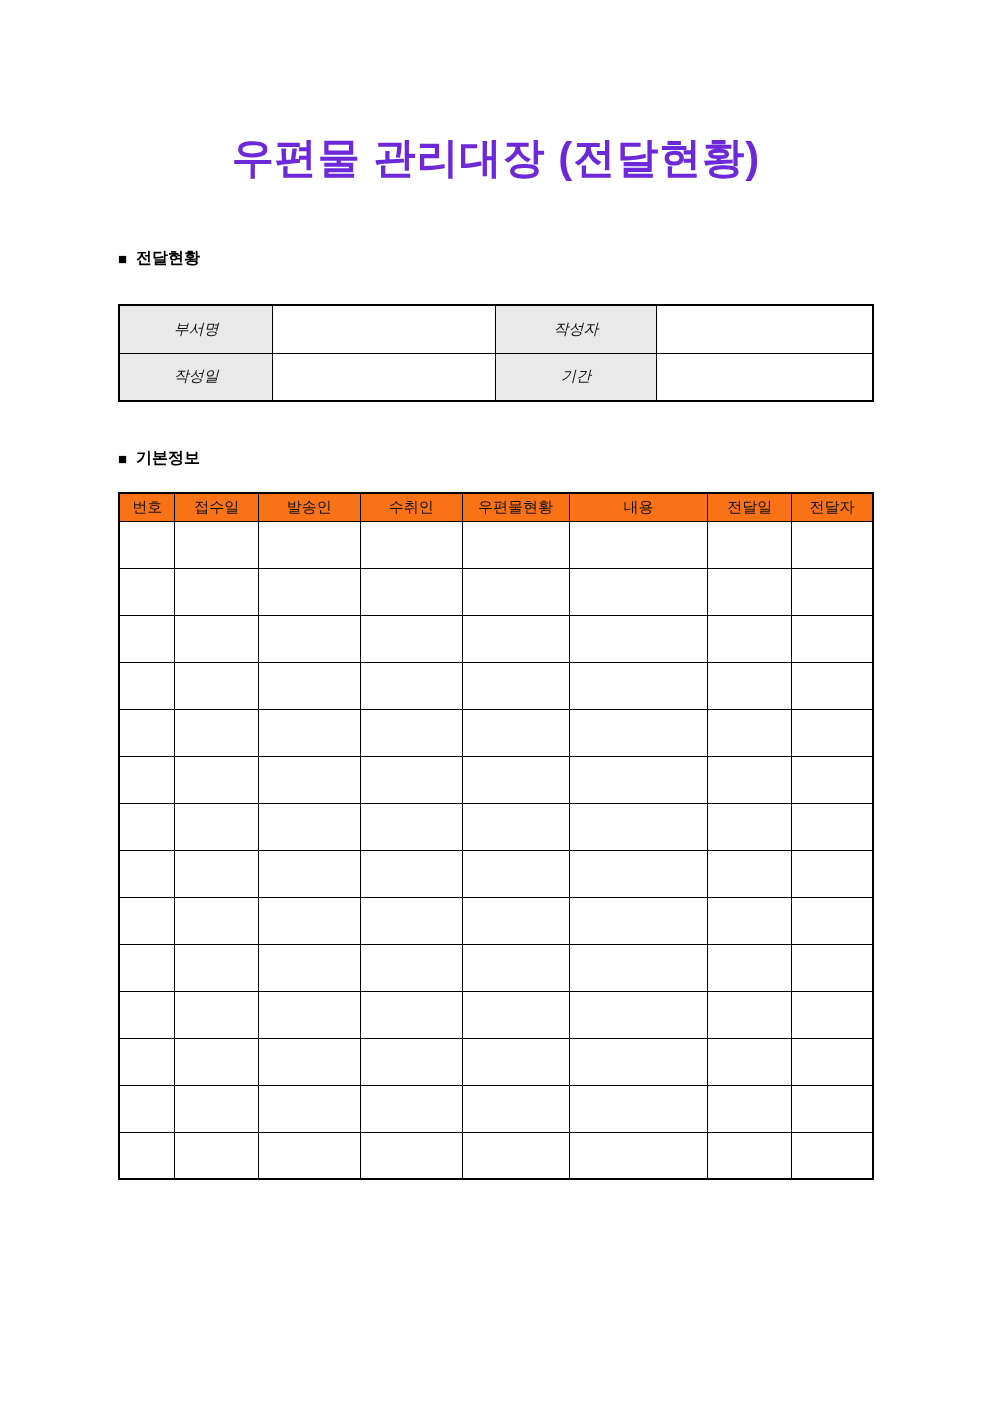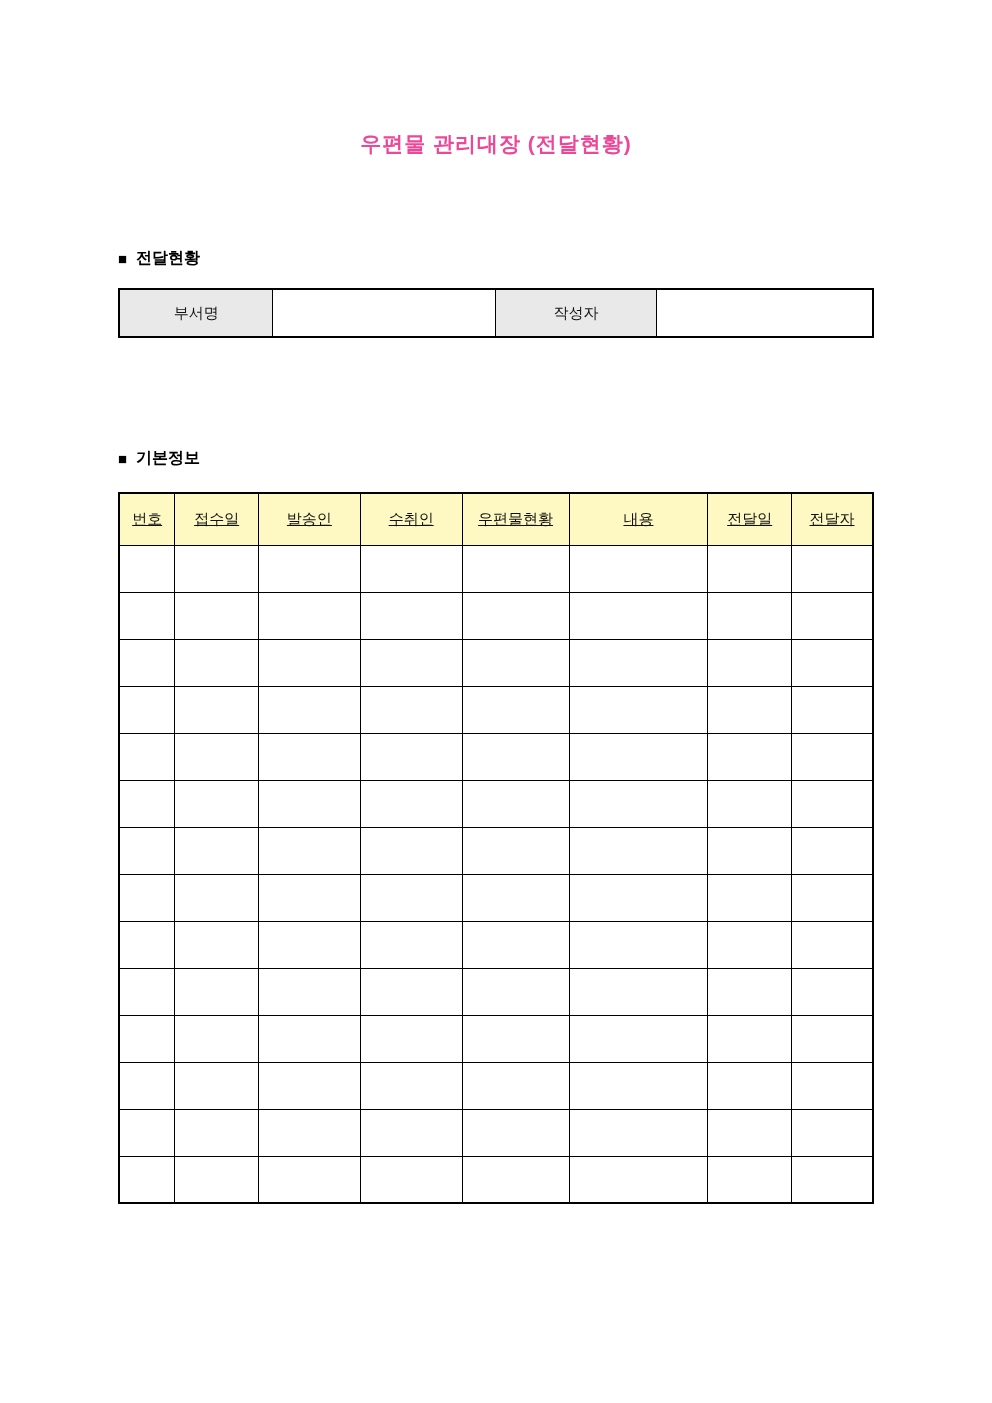--- a/index.html
+++ b/index.html
@@ -15,24 +15,24 @@
     background: #ffffff;
     margin: 0 auto;
     overflow: hidden;
   }
   .doc-title {
     position: absolute;
     top: 130px;
     left: 0;
     width: 100%;
     text-align: center;
-    font-size: 21px;
+    font-size: 42px;
     font-weight: bold;
     letter-spacing: 1px;
-    color: #ec4899;
+    color: #6d28d9;
   }
   .section-heading {
     position: absolute;
     left: 118px;
     font-size: 16px;
     font-weight: bold;
     color: #000000;
     display: flex;
     align-items: center;
     gap: 9px;
@@ -54,29 +54,28 @@
   }
   td, th {
     border: 1px solid #000000;
     font-size: 15px;
     font-weight: normal;
     text-align: center;
     vertical-align: middle;
     overflow: hidden;
     padding: 0 4px;
   }
-  .basic-table { top: 288px; }
+  .basic-table { top: 304px; font-style: italic; }
   .basic-table td { height: 48px; }
   .basic-table td.label-cell { background: #e9e9e9; }
 
   .mail-table { top: 492px; }
   .mail-table thead th {
-    height: 52px;
-    background: #fef9c3;
-    text-decoration: underline;
+    height: 28px;
+    background: #f97316;
   }
   .mail-table tbody td {
     height: 47px;
     background: #ffffff;
   }
 </style>
 </head>
 <body>
 
 <div class="page">
@@ -93,20 +92,26 @@
       <col style="width:20.4%">
         <col style="width:29.5%">
         <col style="width:21.4%">
         <col style="width:28.7%">
     </colgroup>
     <tbody>
       <tr>
         <td class="label-cell">부서명</td>
         <td></td>
         <td class="label-cell">작성자</td>
+        <td></td>
+      </tr>
+      <tr>
+        <td class="label-cell">작성일</td>
+        <td></td>
+        <td class="label-cell">기간</td>
         <td></td>
       </tr>
     </tbody>
   </table>
 
   <div class="section-heading heading-mail">
     <span class="bullet">■</span>
     <span>기본정보</span>
   </div>
 

